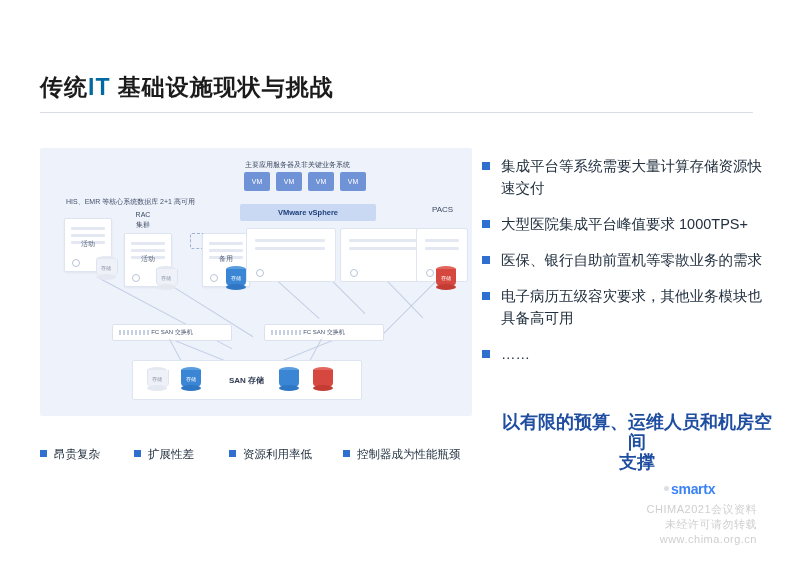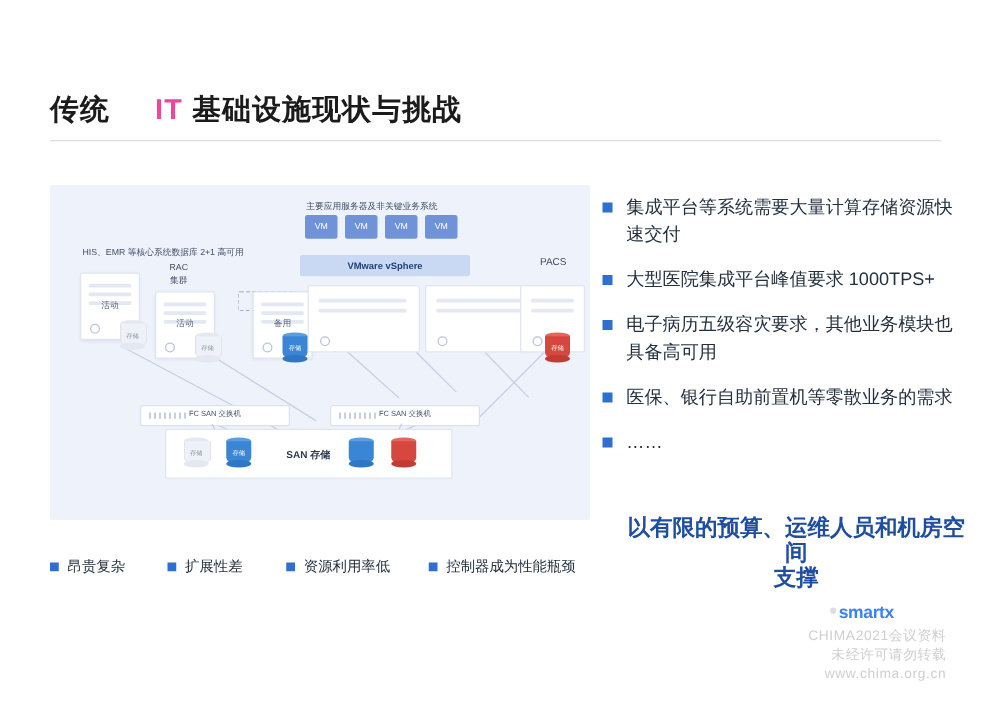--- a/index.html
+++ b/index.html
@@ -25,21 +25,21 @@
   .title {
     position: absolute;
     left: 40px;
     top: 72px;
     font-size: 23px;
     font-weight: bold;
     color: #1b1b1b;
     letter-spacing: 1px;
     white-space: nowrap;
   }
-  .title .en { color: #ec4899; margin-left: 36px; }
+  .title .en { color: #0369a1; }
   .title-rule {
     position: absolute;
     left: 40px;
     top: 112px;
     width: 713px;
     height: 1px;
     background: #d8dde6;
   }
   
   .diagram {
@@ -263,21 +263,21 @@
     position: absolute;
     left: 6px;
     top: 5px;
     width: 32px;
     height: 5px;
     background: repeating-linear-gradient(to right, #c6cfdd 0, #c6cfdd 2px, #fff 2px, #fff 4px);
   }
   .san {
     position: absolute;
     left: 92px;
-    top: 195px;
+    top: 212px;
     width: 228px;
     height: 38px;
     background: #ffffff;
     border: 1px solid #dfe5f0;
     border-radius: 2px;
   }
   .san-text {
     position: absolute;
     left: 96px;
     top: 14px;
@@ -521,25 +521,25 @@
     <div class="bullet">
       <span class="sq"></span>
       <span>集成平台等系统需要大量计算存储资源快速交付</span>
     </div>
     <div class="bullet">
       <span class="sq"></span>
       <span>大型医院集成平台峰值要求 1000TPS+</span>
     </div>
     <div class="bullet">
       <span class="sq"></span>
+      <span>医保、银行自助前置机等零散业务的需求</span>
+    </div>
+    <div class="bullet">
+      <span class="sq"></span>
       <span>电子病历五级容灾要求，其他业务模块也具备高可用</span>
-    </div>
-    <div class="bullet">
-      <span class="sq"></span>
-      <span>医保、银行自助前置机等零散业务的需求</span>
     </div>
     <div class="bullet">
       <span class="sq"></span>
       <span>……</span>
     </div>
   </div>
 
   <div class="closing">
     <span>以有限的预算、运维人员和机房空间</span><br>
     <span>支撑</span>

